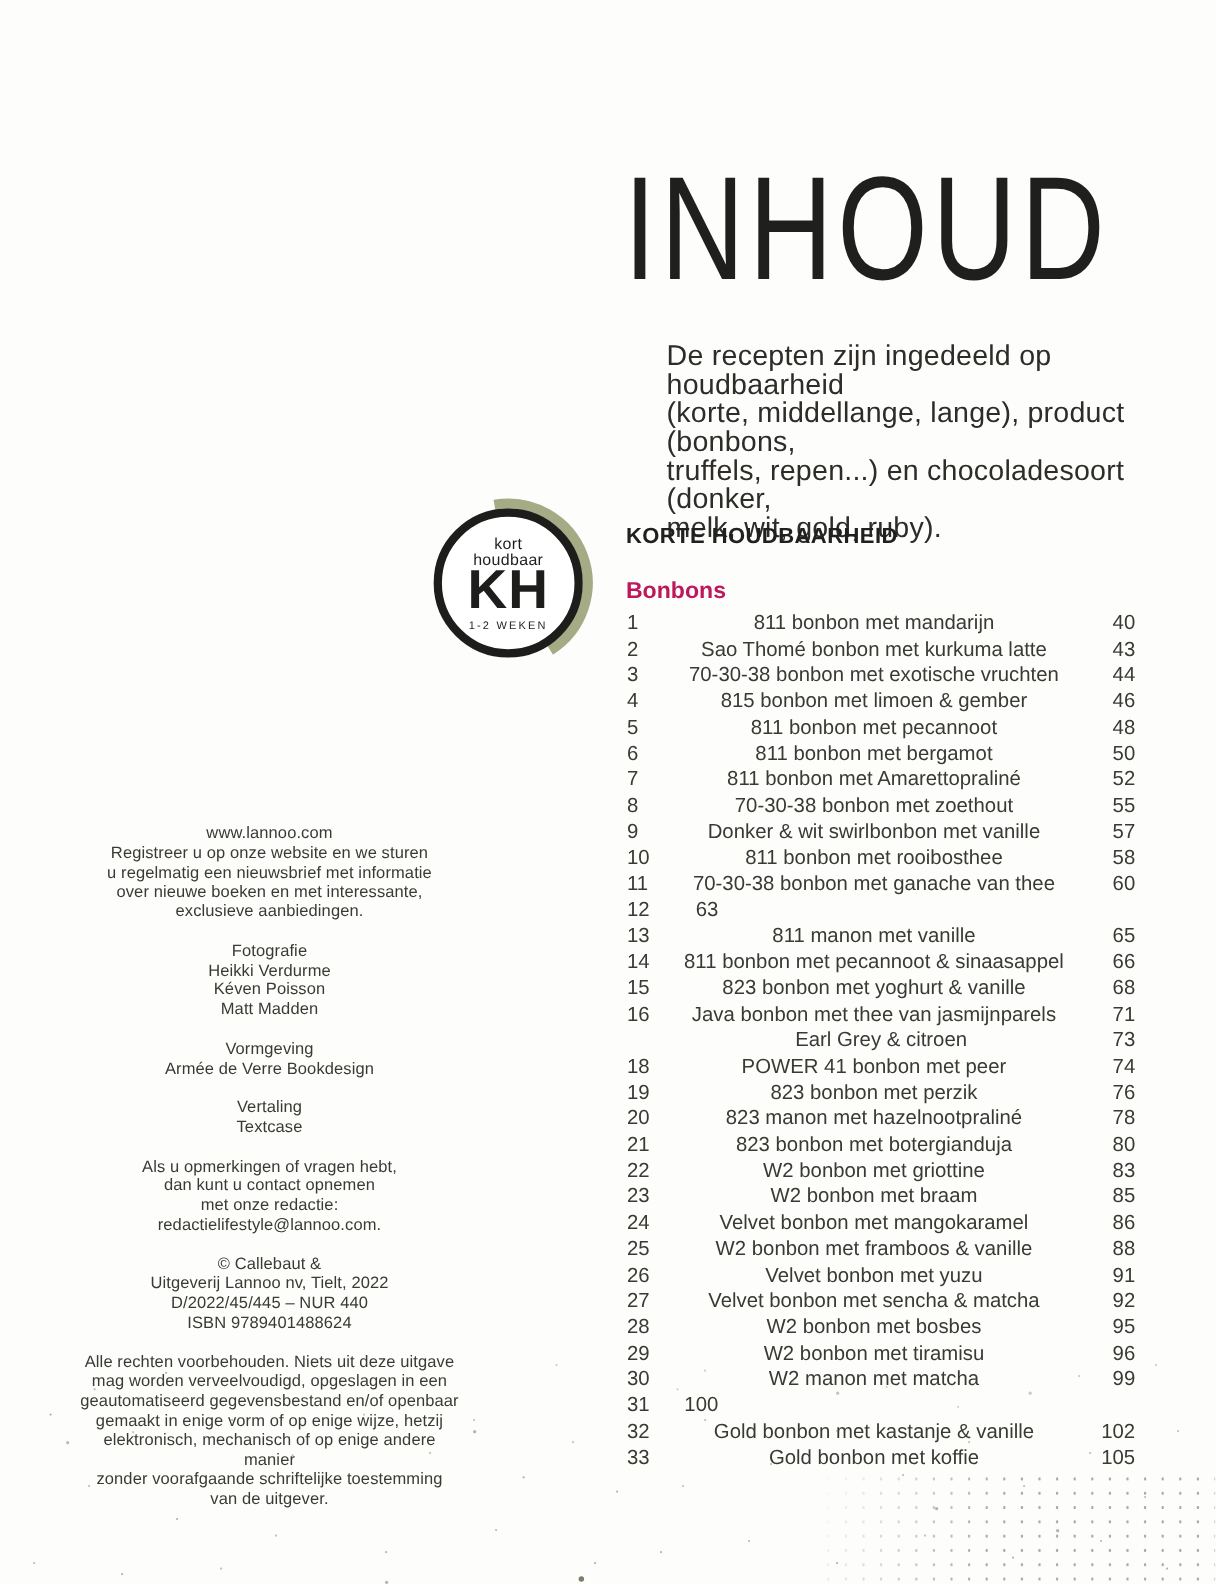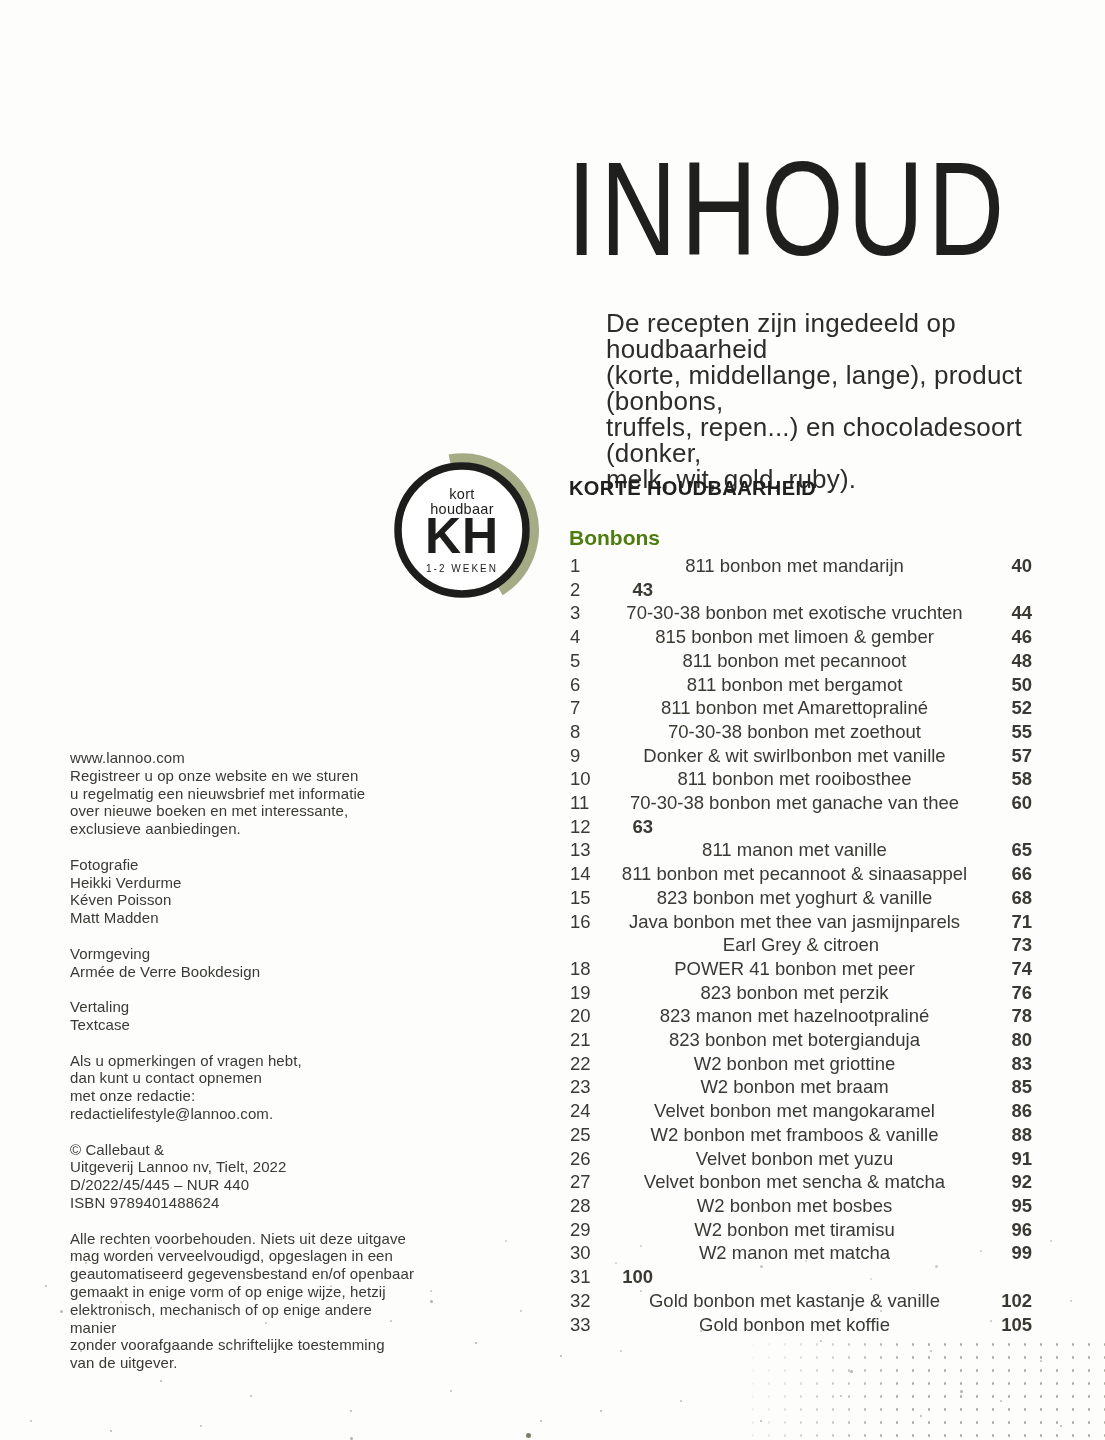--- a/index.html
+++ b/index.html
@@ -26,39 +26,39 @@
     white-space:pre-line; color:#2d2c29; letter-spacing:0.2px;margin-left:36px;
   }
   
   .section-heading {
     position:absolute; left:569px; top:477px;
     font-size:20px; font-weight:bold; letter-spacing:0.4px;
     color:#20201e;
   }
   .subsection-heading {
     position:absolute; left:569px; top:526px;
-    font-size:21px; font-weight:bold; color:#4d7c0f;
+    font-size:21px; font-weight:bold; color:#be185d;
   }
   
   .toc {
     position:absolute; left:570px; top:554px; width:462px;
     font-size:18.5px; line-height:23.7px; color:#3a3933;
   }
   .toc-row { display:flex; }
   .toc-num { flex:none; width:39px; }
   .toc-title { flex:1 1 auto; padding-right:8px;text-align:center; }
   .toc-row.indent .toc-title { padding-left:13px; }
-  .toc-page { flex:none; min-width:44px; text-align:right;font-weight:bold; }
+  .toc-page { flex:none; min-width:44px; text-align:right; }
   
   .colophon {
     position:absolute; left:70px; top:749px; width:350px;
     font-size:15px; line-height:17.8px; color:#3a3933;
     letter-spacing:0.1px;
   }
-  .colophon p { margin:0 0 17.8px 0; white-space:pre-line; }
+  .colophon p { margin:0 0 17.8px 0; white-space:pre-line;text-align:center; }
   
   .badge { position:absolute; left:390px; top:446px; }
   .badge text { font-family:"Liberation Sans", sans-serif; fill:#1d1d1b; }
   .badge .t-small { font-size:14.5px; letter-spacing:0.3px; }
   .badge .t-initials { font-size:50px; font-weight:bold; letter-spacing:1px; }
   .badge .t-duration { font-size:10px; letter-spacing:2px; }
   
   .halftone {
     position:absolute; left:745px; top:1338px; width:360px; height:102px;
     background-image:radial-gradient(circle, rgba(100,100,82,0.55) 1px, transparent 1.4px);
@@ -123,20 +123,21 @@
 <div class="toc">
 
     <div class="toc-row">
       <span class="toc-num">1</span>
       <span class="toc-title">811 bonbon met mandarijn</span>
       <span class="toc-page">40</span>
     </div>
 
     <div class="toc-row">
       <span class="toc-num">2</span>
+      <span class="toc-title">Sao Thomé bonbon met kurkuma latte</span>
       <span class="toc-page">43</span>
     </div>
 
     <div class="toc-row">
       <span class="toc-num">3</span>
       <span class="toc-title">70-30-38 bonbon met exotische vruchten</span>
       <span class="toc-page">44</span>
     </div>
 
     <div class="toc-row">

